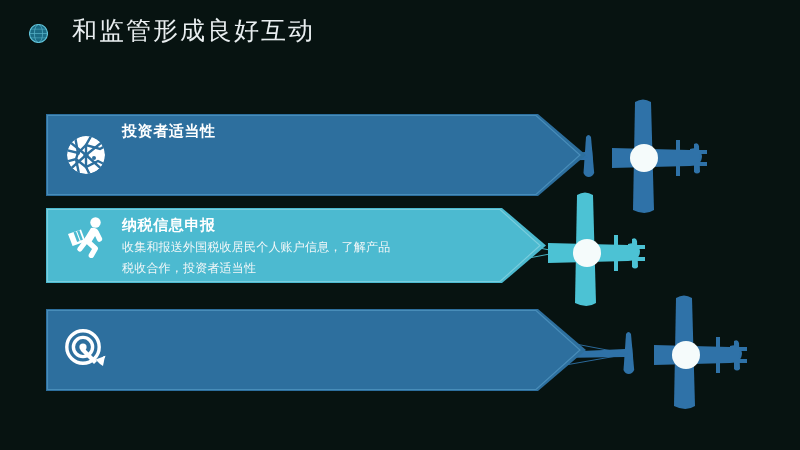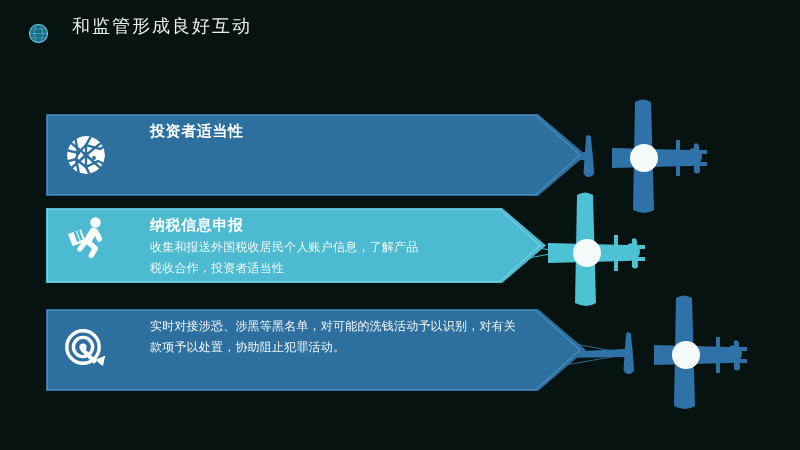--- a/index.html
+++ b/index.html
@@ -22,21 +22,21 @@
     width: 800px; height: 55px;
   }
   #header-icon {
     position: absolute;
     left: 29px; top: 24px;
     width: 19px; height: 19px;
   }
   #header-title {
     position: absolute;
     left: 72px; top: 14px;
-    font-size: 18px;
+    font-size: 25px;
     letter-spacing: 2px;
     color: #e9eef0;
     font-weight: 400;
     white-space: nowrap;
   }
 
   
   #planes {
     position: absolute;
     left: 0; top: 0;
@@ -66,21 +66,20 @@
     top: 50%;
     transform: translateY(-50%);
     width: 44px;
     height: 44px;
   }
   .panel-text {
     position: absolute;
     left: 76px;
     top: 7px;
     right: 0;
-    margin-left: 28px;
   }
   .panel-title {
     font-size: 15px;
     font-weight: bold;
     color: #ffffff;
     letter-spacing: 0.6px;
     line-height: 20px;
     margin-bottom: 2px;
     white-space: nowrap;
   }
@@ -277,20 +276,16 @@
         <circle cx="19" cy="19" r="3.6" fill="#ffffff"></circle>
         <g fill="#ffffff">
           <path d="M19.5 19.5 L33 33 L30 36 L16.5 22.5 Z"></path>
           <path d="M31.5 31.5 L41 28 L39 38 L36 36 Z"></path>
           <path d="M39 28.6 L41.5 27.7 L40.6 30.4 Z"></path>
         </g>
         <path d="M19.5 19.5 L33 33" stroke="#2d6f9e" stroke-width="0"></path>
       </svg>
     </div>
     <div class="panel-text">
-      <div class="panel-body">
-        <div>实时对接涉恐、涉黑等黑名单，对可能的洗钱活动予以识别，对有关</div>
-        <div>款项予以处置，协助阻止犯罪活动。</div>
-      </div>
     </div>
   </div>
 
 </div>
 
 </body></html>

